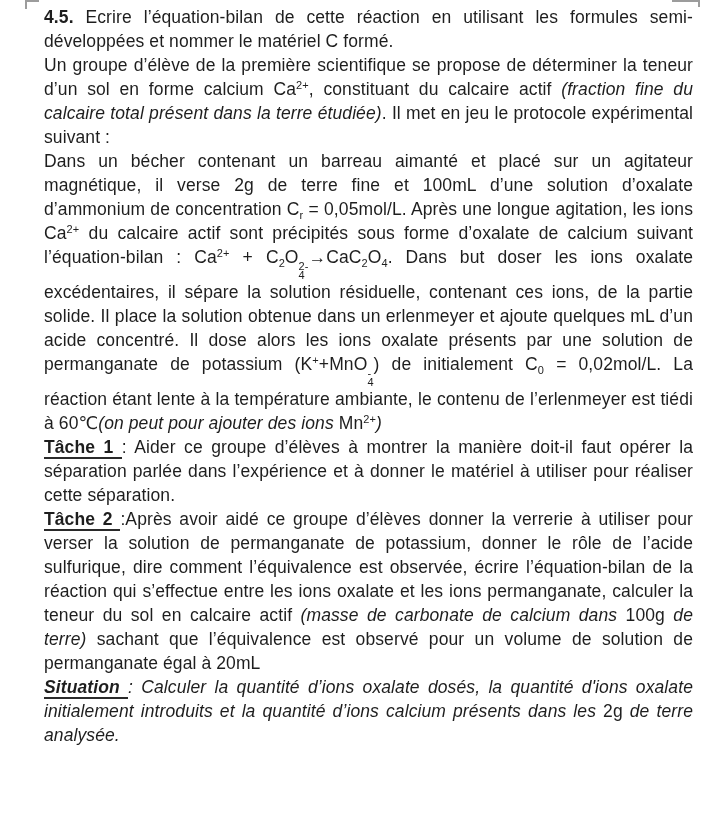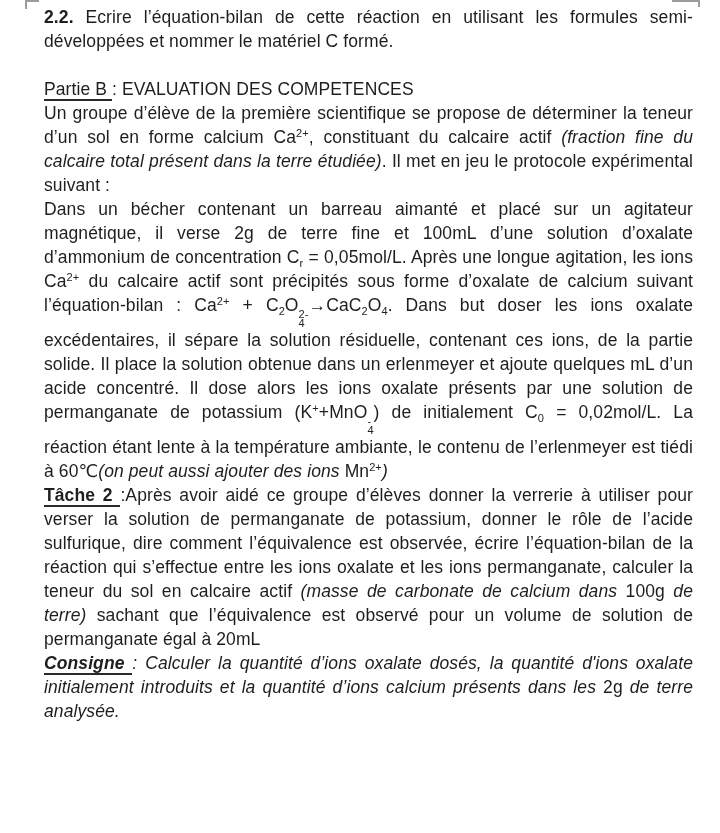--- a/index.html
+++ b/index.html
@@ -73,25 +73,25 @@
     border-top: 2px solid #9c9c9c;
   }
 </style>
 </head>
 <body>
 
 <div class="fragment left"></div>
 <div class="fragment right"></div>
 
 <div class="doc">
-    <p class="block"><span class="b">2.2.</span><span> Ecrire l’équation-bilan de cette réaction en utilisant les formules semi-développées et nommer le matériel C formé.</span></p>
-    <p class="block heading space-before"><span class="ul">Partie B </span><span>: EVALUATION DES COMPETENCES</span></p>
+    <p class="block"><span class="b">4.5.</span><span> Ecrire l’équation-bilan de cette réaction en utilisant les formules semi-développées et nommer le matériel C formé.</span></p>
     <p class="block"><span>Un groupe d’élève de la première scientifique se propose de déterminer la teneur d’un sol en forme calcium Ca</span><sup>2+</sup><span>, constituant du calcaire actif </span><span class="i">(fraction fine du calcaire total présent dans la terre étudiée)</span><span>. Il  met en jeu le protocole expérimental suivant :</span></p>
     <p class="block"><span>Dans un bécher contenant un barreau aimanté et placé sur un agitateur magnétique, il verse 2g de terre fine et 100mL d’une solution d’oxalate d’ammonium de concentration C</span><sub>r</sub><span> = 0,05mol/L. Après une longue agitation, les ions Ca</span><sup>2+</sup><span> du calcaire actif sont précipités sous forme d’oxalate de calcium suivant l’équation-bilan : Ca</span><sup>2+</sup><span> + C</span><sub>2</sub><span>O</span><span class="stack">
         <span class="st-sup">2-</span>
         <span class="st-sub">4</span>
       </span><span>→CaC</span><sub>2</sub><span>O</span><sub>4</sub><span>. Dans but  doser les ions oxalate excédentaires, il sépare la solution résiduelle, contenant ces ions, de la partie solide. Il place la solution obtenue dans un erlenmeyer et ajoute quelques mL d’un acide concentré. Il dose alors les ions oxalate présents par une solution de permanganate de potassium (K</span><sup>+</sup><span>+MnO</span><span class="stack">
         <span class="st-sup">-</span>
         <span class="st-sub">4</span>
-      </span><span>) de initialement C</span><sub>0</sub><span> = 0,02mol/L. La réaction étant lente à la  température ambiante, le contenu de l’erlenmeyer est tiédi à 60℃</span><span class="i">(on peut aussi ajouter des ions </span><span>Mn</span><sup>2+</sup><span class="i">)</span></p>
+      </span><span>) de initialement C</span><sub>0</sub><span> = 0,02mol/L. La réaction étant lente à la  température ambiante, le contenu de l’erlenmeyer est tiédi à 60℃</span><span class="i">(on peut pour ajouter des ions </span><span>Mn</span><sup>2+</sup><span class="i">)</span></p>
+    <p class="block"><span class="b ul">Tâche 1 </span><span>: Aider ce groupe d’élèves à montrer la manière doit-il faut opérer la séparation parlée dans l’expérience et à donner le matériel à utiliser pour réaliser cette séparation.</span></p>
     <p class="block"><span class="b ul">Tâche 2 </span><span>:Après avoir aidé ce groupe d’élèves donner la verrerie à utiliser pour verser la solution de permanganate de potassium, donner le rôle de l’acide sulfurique, dire comment l’équivalence est observée, écrire l’équation-bilan de la réaction qui s’effectue entre les ions oxalate et les ions permanganate, calculer la teneur du sol en calcaire actif </span><span class="i">(masse de carbonate de calcium dans </span><span>100g </span><span class="i">de terre)</span><span> sachant que l’équivalence est observé pour un volume de solution de permanganate égal à 20mL</span></p>
-    <p class="block"><span class="b i ul">Consigne </span><span class="i">: </span><span class="i">Calculer la quantité d’ions oxalate dosés, la quantité d'ions oxalate initialement introduits et la quantité d’ions calcium présents dans les </span><span>2g </span><span class="i">de terre analysée.</span></p>
+    <p class="block"><span class="b i ul">Situation </span><span class="i">: </span><span class="i">Calculer la quantité d’ions oxalate dosés, la quantité d'ions oxalate initialement introduits et la quantité d’ions calcium présents dans les </span><span>2g </span><span class="i">de terre analysée.</span></p>
   </div>
 
 </body></html>

